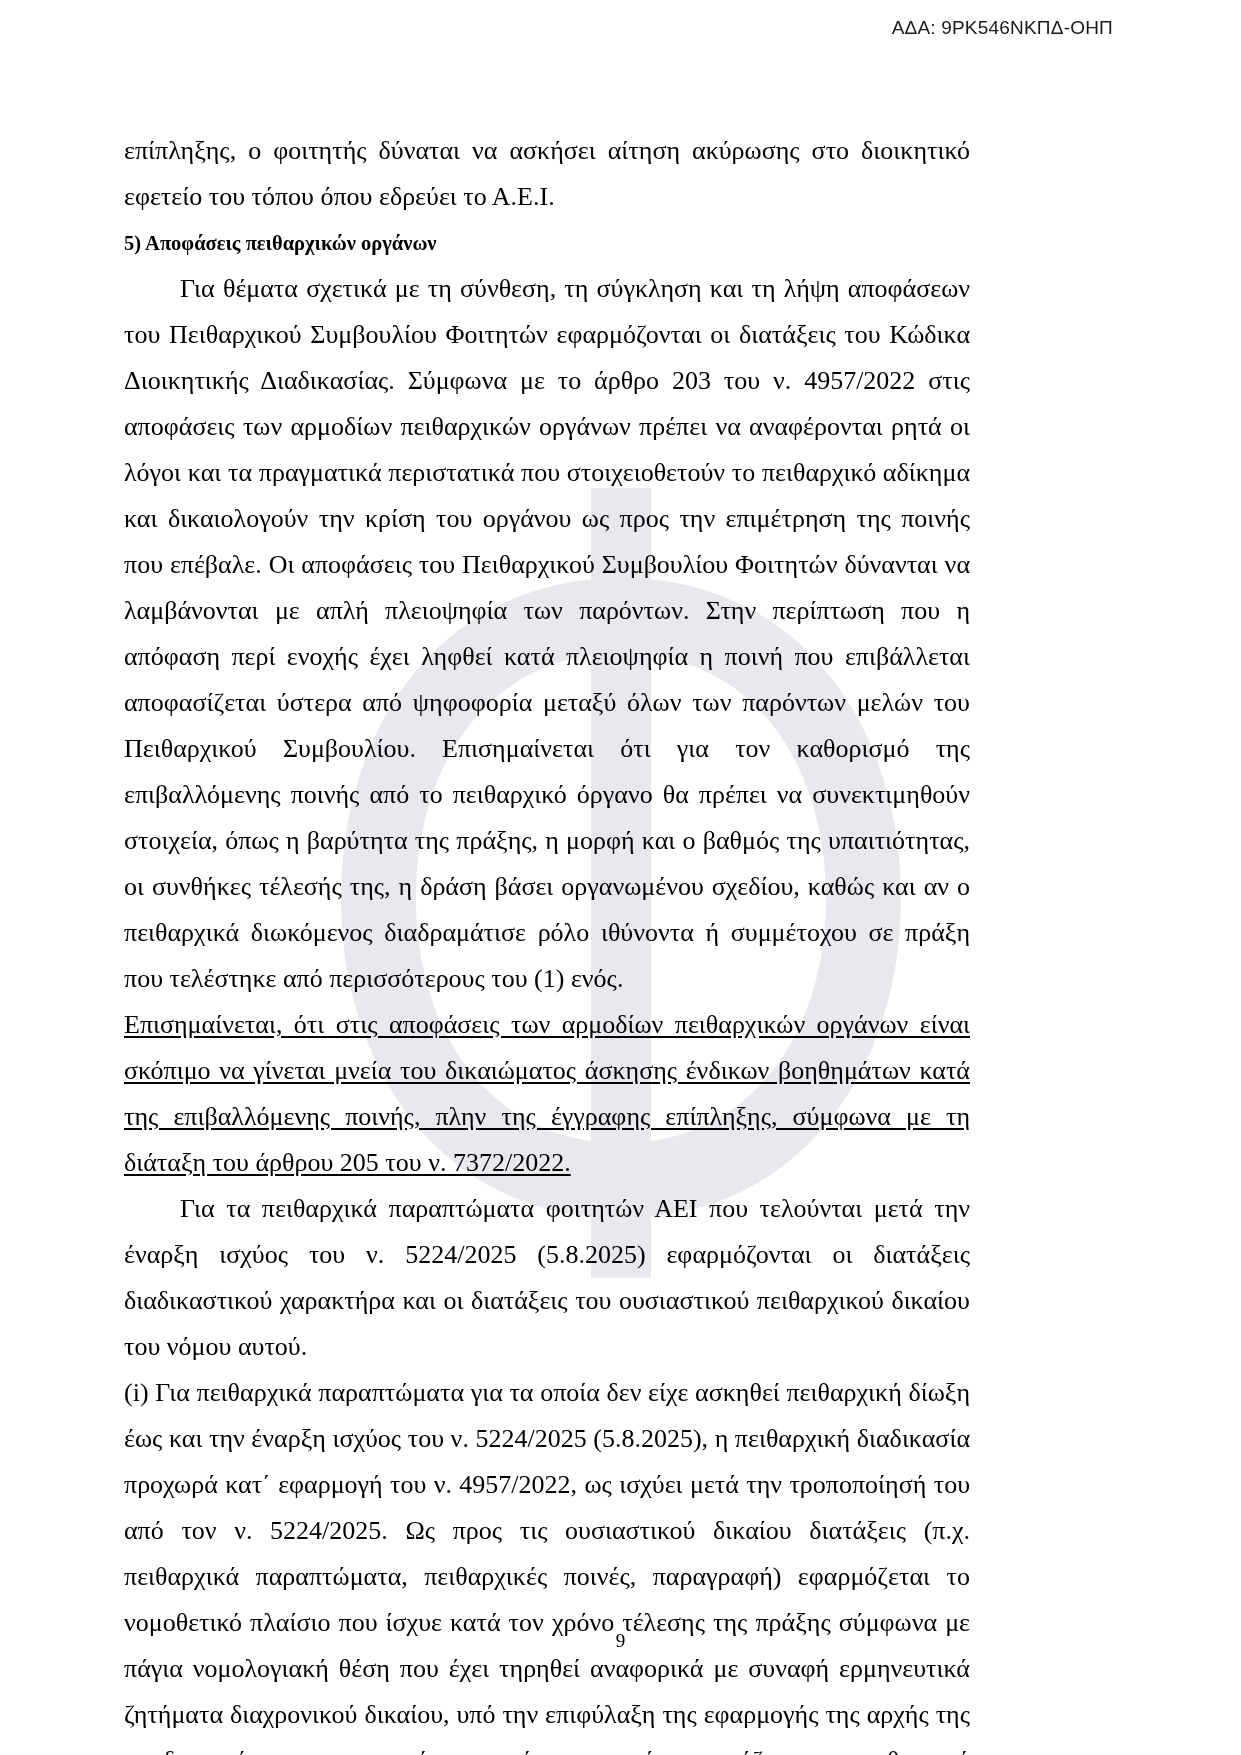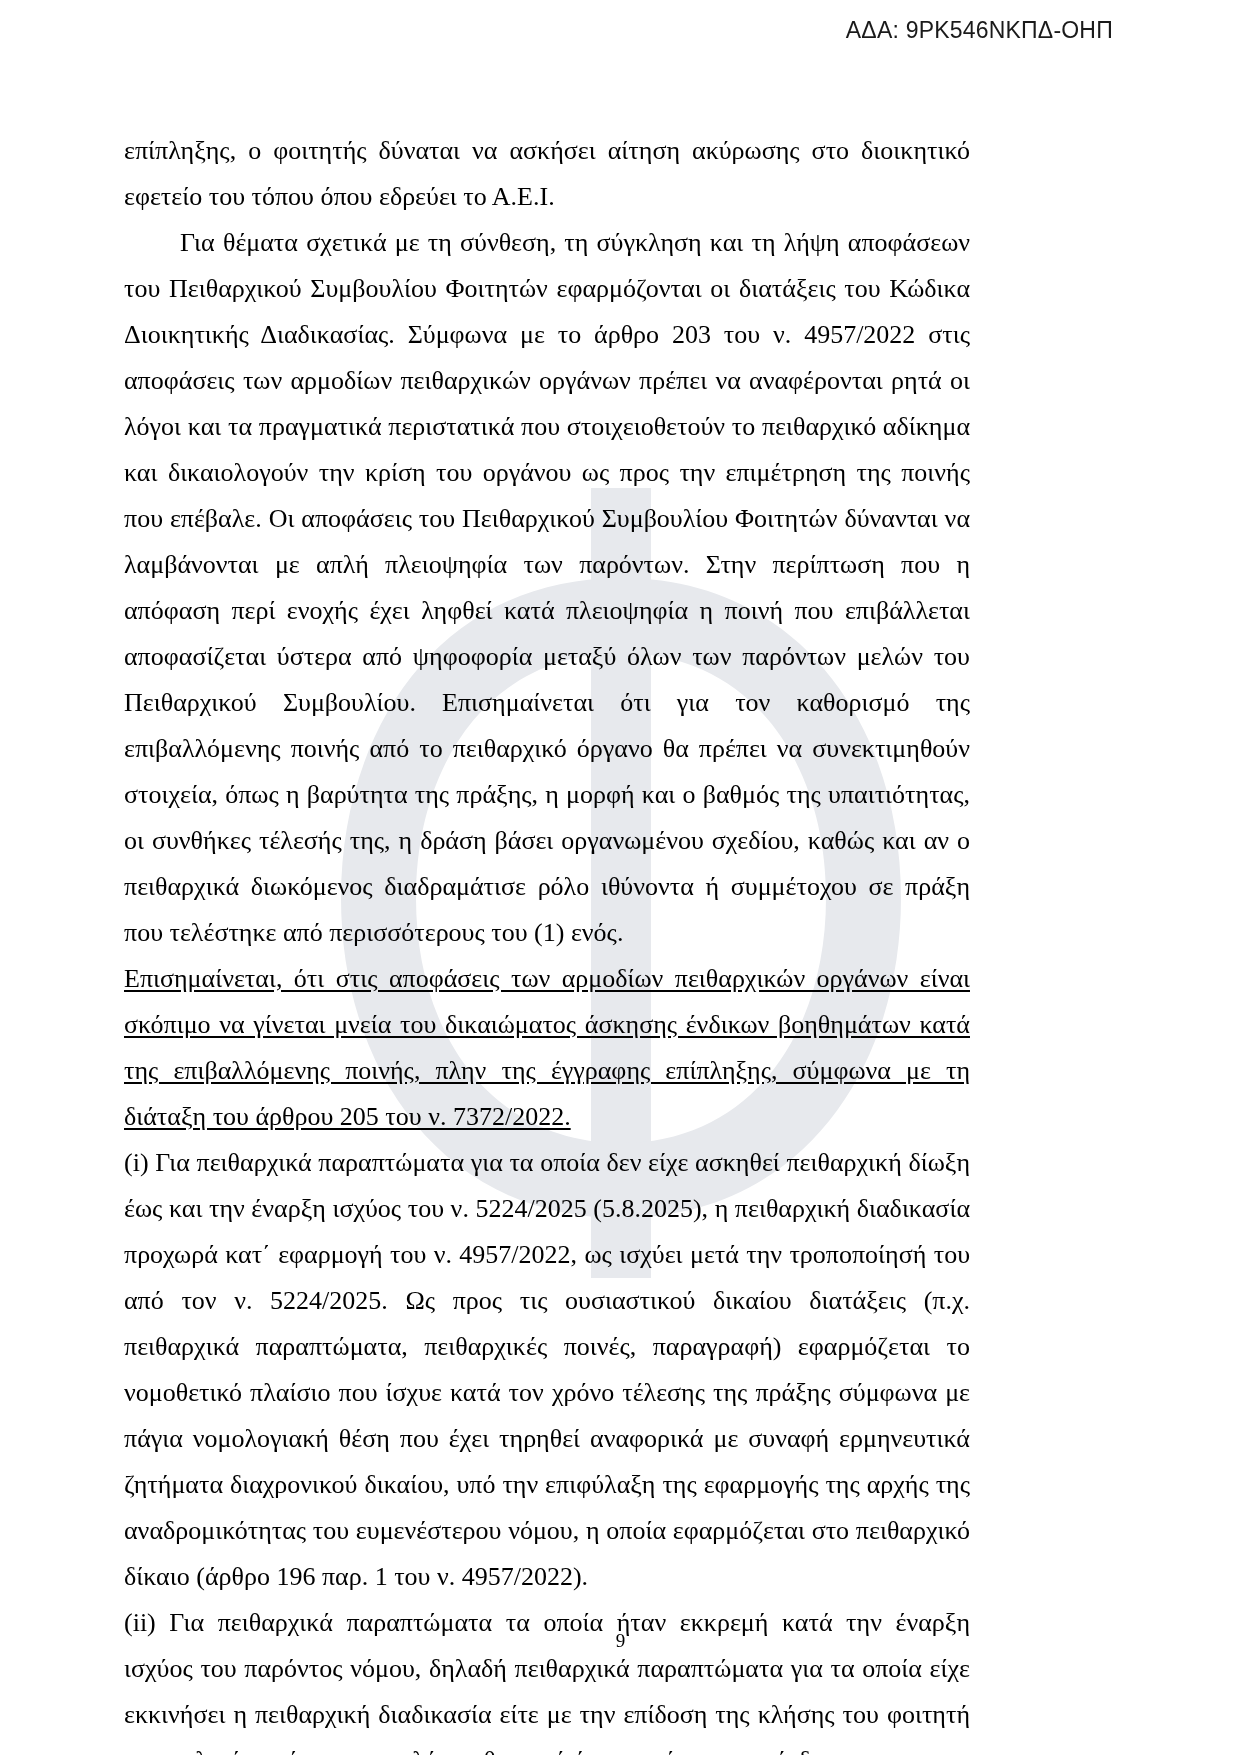--- a/index.html
+++ b/index.html
@@ -44,21 +44,21 @@
     position: relative;
     z-index: 2;
   }
 
   
   .doc-header {
     position: absolute;
     top: 17px;
     right: 128px;
     font-family: "Liberation Sans", "DejaVu Sans", sans-serif;
-    font-size: 23px;
+    font-size: 19px;
     letter-spacing: 0.2px;
     color: #1a1a1a;
     white-space: nowrap;
   }
 
   
   .body-block {
     position: absolute;
     left: 124px;
     top: 128px;
@@ -119,26 +119,28 @@
   </div>
 
   <div class="content">
 
     <div class="doc-header">ΑΔΑ: 9ΡΚ546ΝΚΠΔ-ΟΗΠ</div>
 
     <div class="body-block">
 
       <p class="para">επίπληξης, ο φοιτητής δύναται να ασκήσει αίτηση ακύρωσης στο διοικητικό εφετείο του τόπου όπου εδρεύει το Α.Ε.Ι.</p>
 
+      <h2 class="section-heading gap-before">5) Αποφάσεις πειθαρχικών οργάνων</h2>
 
       <p class="para indent">Για θέματα σχετικά με τη σύνθεση, τη σύγκληση και τη λήψη αποφάσεων του Πειθαρχικού Συμβουλίου Φοιτητών εφαρμόζονται οι διατάξεις του Κώδικα Διοικητικής Διαδικασίας. Σύμφωνα με το άρθρο 203 του ν. 4957/2022 στις αποφάσεις των αρμοδίων πειθαρχικών οργάνων πρέπει να αναφέρονται ρητά οι λόγοι και τα πραγματικά περιστατικά που στοιχειοθετούν το πειθαρχικό αδίκημα και δικαιολογούν την κρίση του οργάνου ως προς την επιμέτρηση της  ποινής που επέβαλε. Οι αποφάσεις του Πειθαρχικού Συμβουλίου Φοιτητών δύνανται να λαμβάνονται με απλή  πλειοψηφία των παρόντων. Στην περίπτωση  που η απόφαση περί ενοχής έχει ληφθεί κατά πλειοψηφία η ποινή που επιβάλλεται αποφασίζεται ύστερα από ψηφοφορία μεταξύ όλων των παρόντων μελών του Πειθαρχικού Συμβουλίου. Επισημαίνεται ότι για τον καθορισμό της επιβαλλόμενης ποινής από το πειθαρχικό όργανο θα πρέπει να συνεκτιμηθούν στοιχεία, όπως η βαρύτητα της πράξης, η μορφή και ο βαθμός της υπαιτιότητας, οι συνθήκες τέλεσής της, η δράση βάσει οργανωμένου σχεδίου, καθώς και αν ο πειθαρχικά διωκόμενος διαδραμάτισε ρόλο ιθύνοντα ή συμμέτοχου σε πράξη που τελέστηκε από περισσότερους του (1) ενός.</p>
 
       <p class="para para-underline">Επισημαίνεται, ότι στις αποφάσεις των αρμοδίων πειθαρχικών οργάνων είναι σκόπιμο να γίνεται μνεία του δικαιώματος άσκησης ένδικων βοηθημάτων κατά της επιβαλλόμενης ποινής, πλην της έγγραφης επίπληξης, σύμφωνα με τη διάταξη του άρθρου 205 του ν. 7372/2022.</p>
 
 
+      <p class="para indent">Για τα πειθαρχικά παραπτώματα φοιτητών ΑΕΙ που τελούνται μετά την έναρξη ισχύος του ν. 5224/2025 (5.8.2025) εφαρμόζονται οι διατάξεις διαδικαστικού χαρακτήρα και οι διατάξεις του ουσιαστικού πειθαρχικού δικαίου του νόμου αυτού.</p>
 
 
       <p class="para">(i) Για πειθαρχικά παραπτώματα για τα οποία δεν είχε ασκηθεί πειθαρχική δίωξη έως και την έναρξη ισχύος του ν. 5224/2025 (5.8.2025), η πειθαρχική διαδικασία προχωρά κατ΄ εφαρμογή του ν. 4957/2022, ως ισχύει μετά την τροποποίησή του από τον ν. 5224/2025. Ως προς τις ουσιαστικού δικαίου διατάξεις (π.χ. πειθαρχικά παραπτώματα, πειθαρχικές ποινές, παραγραφή) εφαρμόζεται το νομοθετικό πλαίσιο που ίσχυε κατά τον χρόνο τέλεσης της πράξης σύμφωνα με πάγια νομολογιακή θέση που έχει τηρηθεί αναφορικά με συναφή ερμηνευτικά ζητήματα διαχρονικού δικαίου, υπό την επιφύλαξη της εφαρμογής της αρχής της αναδρομικότητας του ευμενέστερου νόμου, η οποία εφαρμόζεται στο πειθαρχικό δίκαιο (άρθρο 196 παρ. 1 του ν. 4957/2022).</p>
 
       <p class="para">(ii) Για πειθαρχικά παραπτώματα τα οποία ήταν εκκρεμή κατά την έναρξη ισχύος του παρόντος νόμου, δηλαδή πειθαρχικά παραπτώματα για τα οποία είχε εκκινήσει η πειθαρχική διαδικασία είτε με την επίδοση της κλήσης του φοιτητή σε απολογία από το μονομελές πειθαρχικό όργανο είτε με την έκδοση</p>
 
     </div>
 
     <div class="page-number">9</div>
 

